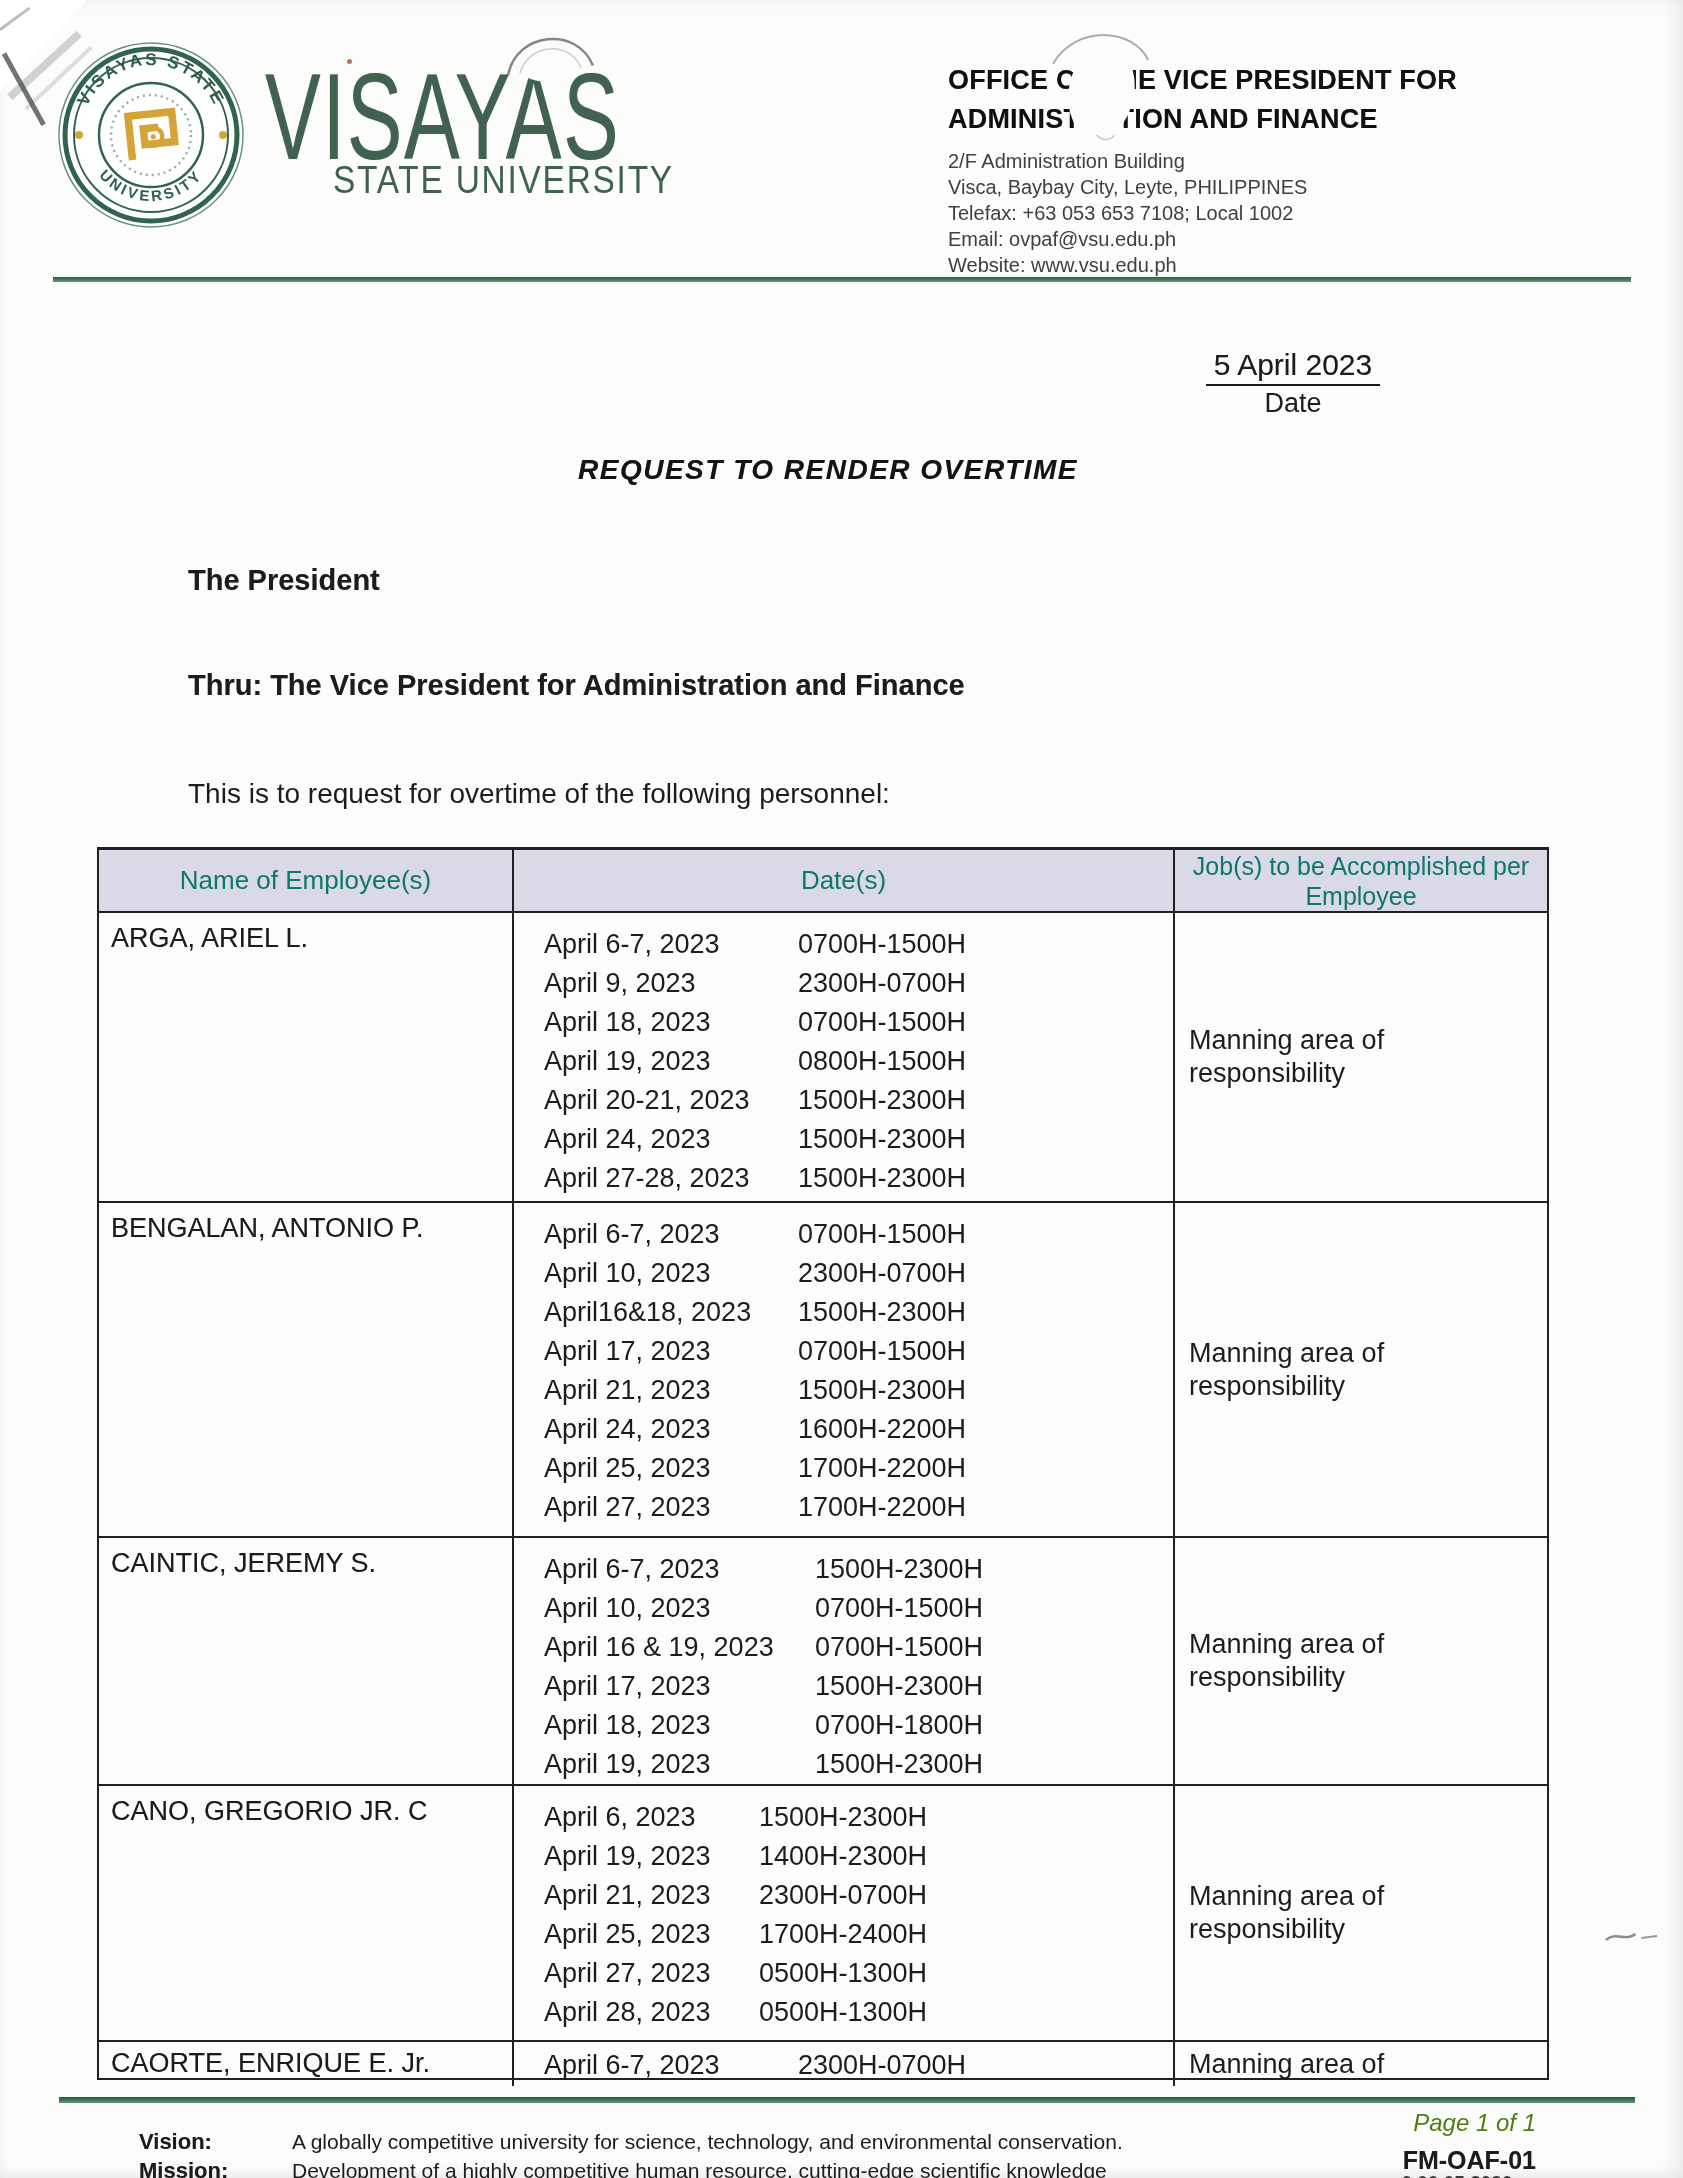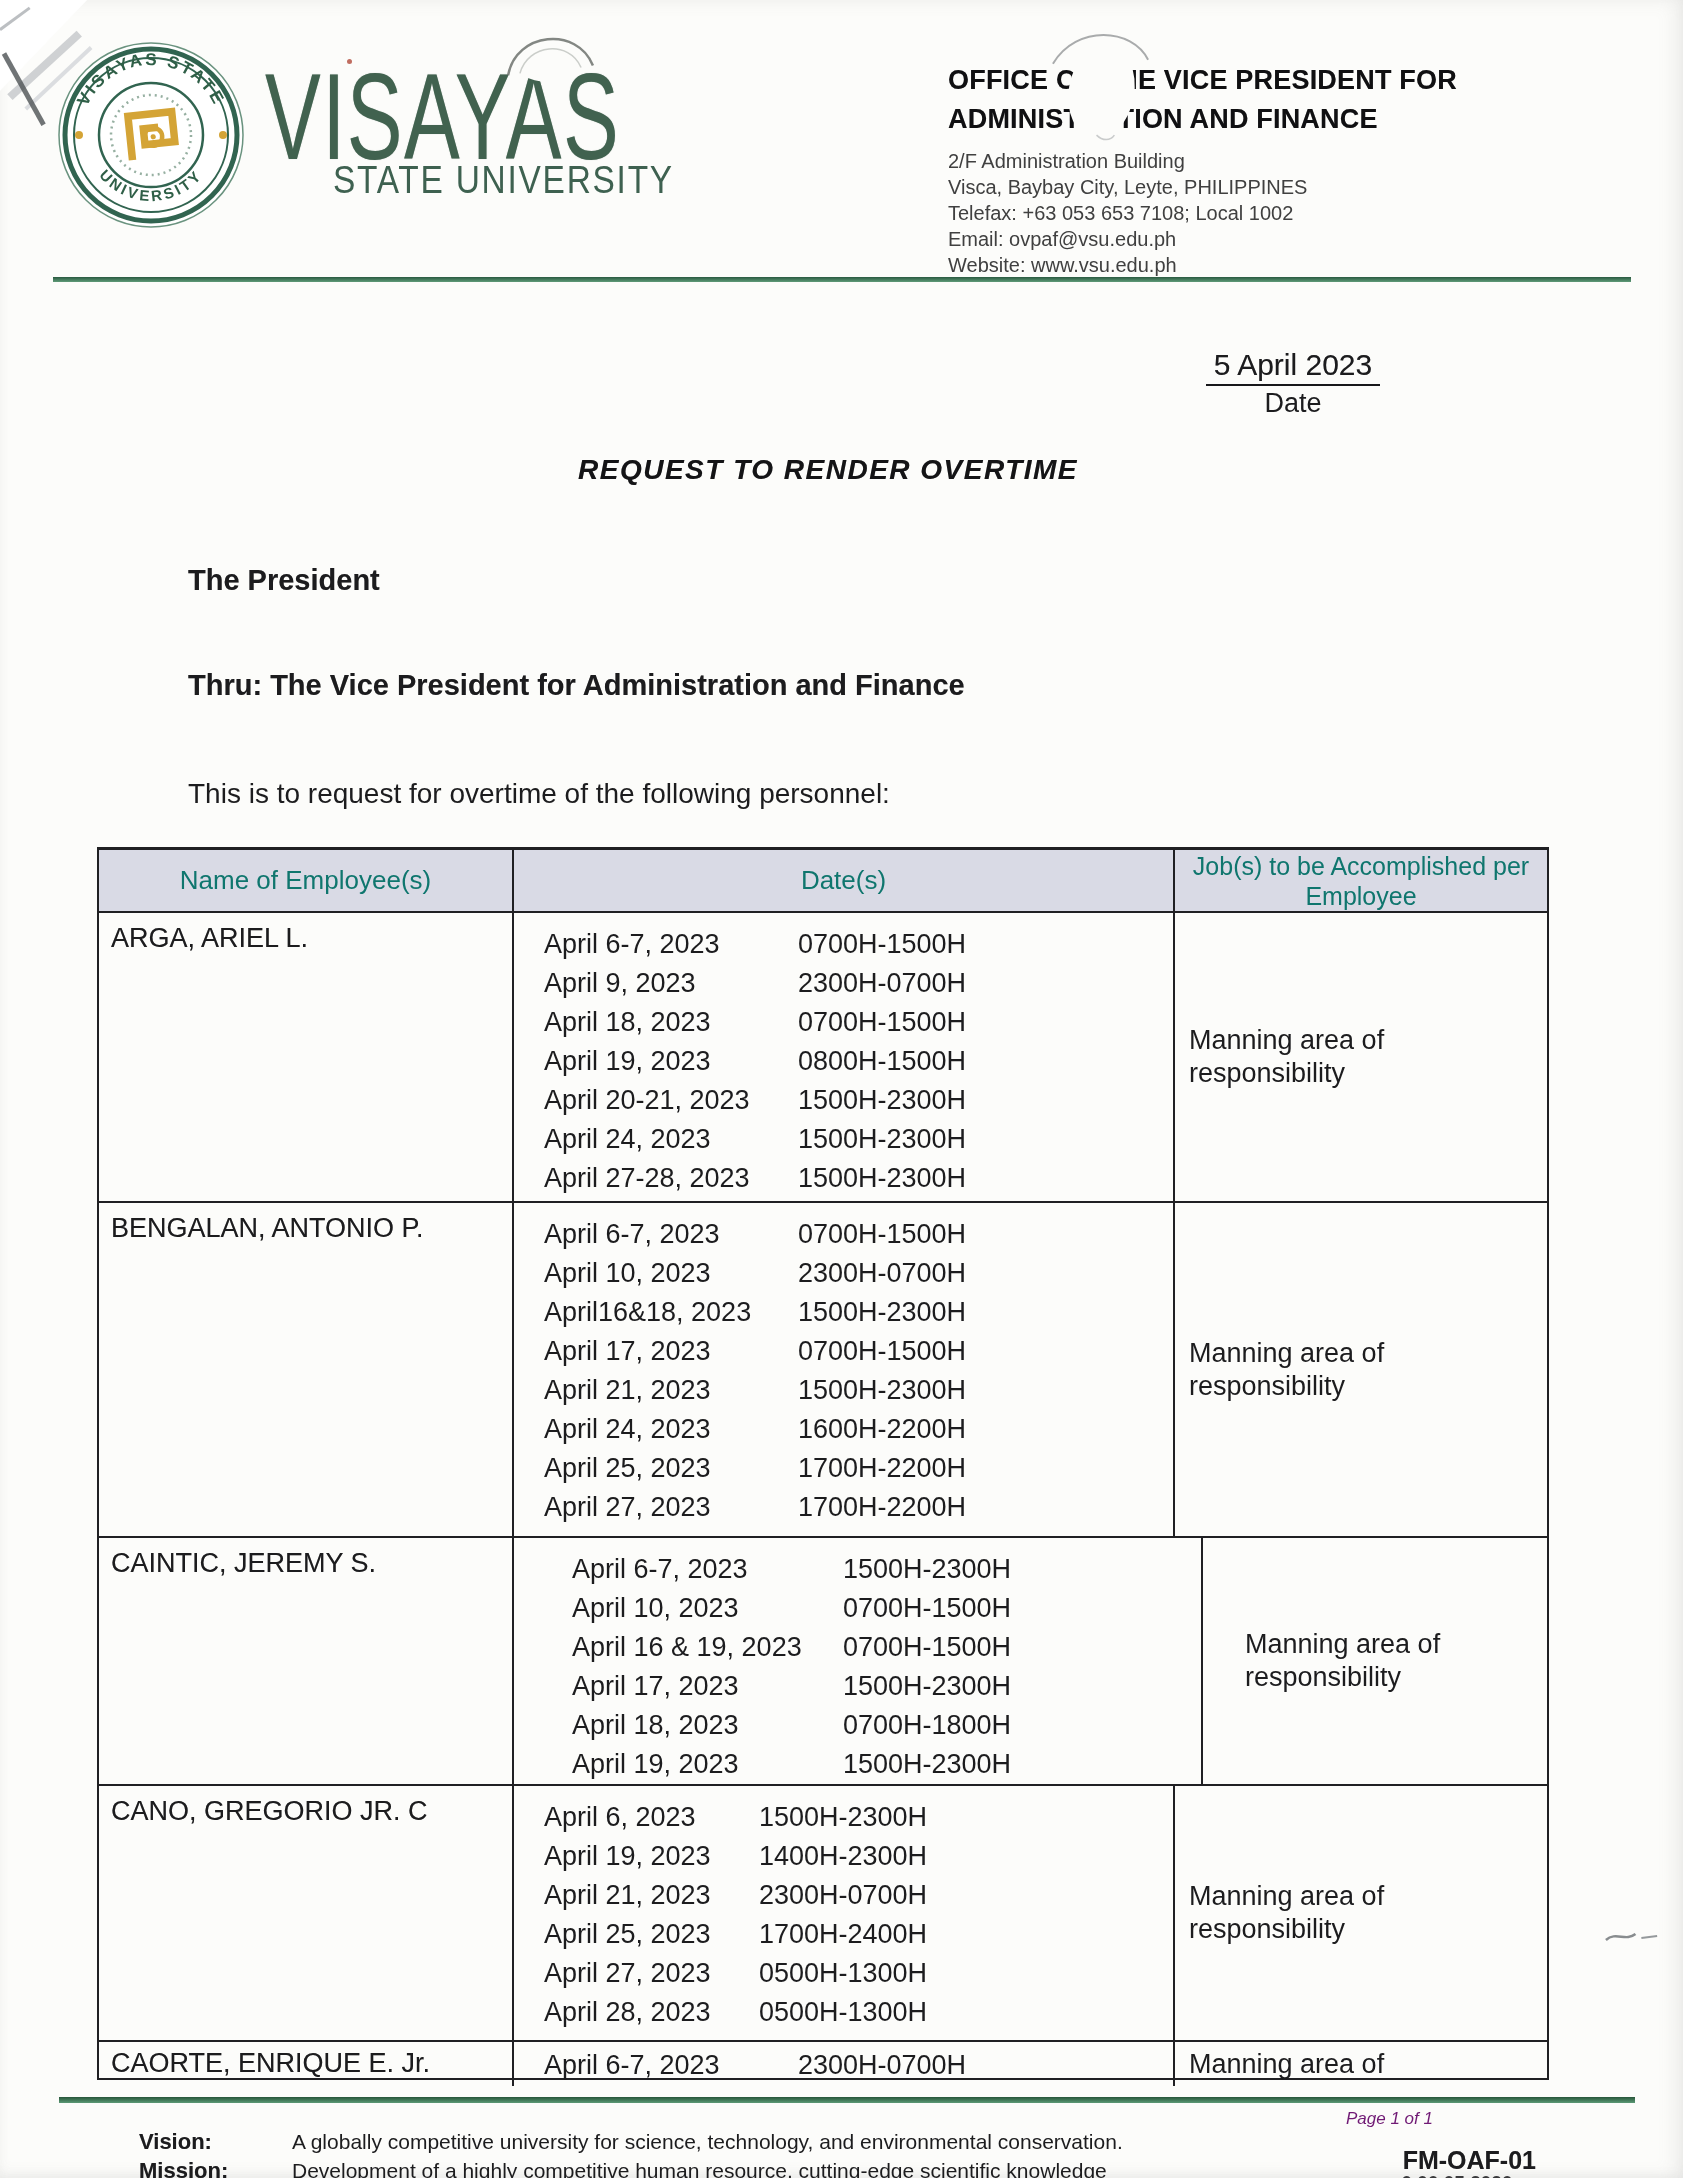--- a/index.html
+++ b/index.html
@@ -32,37 +32,37 @@
   .t-header{display:flex;height:63px;background:#d9dae5;border-bottom:2px solid #202023;box-sizing:border-box;}
   .h-cell{display:flex;align-items:center;justify-content:center;font-size:26px;box-sizing:border-box;
           color:#0f766e;text-align:center;}
   .h-name{width:415px;border-right:2px solid #202023;}
   .h-dates{width:661px;border-right:2px solid #202023;}
   .h-job{flex:1;font-size:25px;line-height:30px;}
   .t-row{display:flex;box-sizing:border-box;border-bottom:2px solid #202023;overflow:hidden;}
   .t-row:last-child{border-bottom:none;border-radius:8px;}
   .t-row:nth-child(1){height:290px;}
   .t-row:nth-child(2){height:335px;}
-  .t-row:nth-child(3){height:248px;gap:28px;}
+  .t-row:nth-child(3){height:248px;}
   .t-row:nth-child(4){height:256px;}
   .t-row:nth-child(5){height:44px;}
   .cell{box-sizing:border-box;}
   .c-name{width:415px;border-right:2px solid #202023;padding:10px 8px 0 12px;font-size:27px;}
   .c-dates{width:661px;border-right:2px solid #202023;padding:12px 0 0 30px;font-size:27px;line-height:39px;}
   .c-job{flex:1;display:flex;align-items:center;padding-left:14px;font-size:27px;line-height:33px;}
   .c-job span{display:inline-block;max-width:248px;}
   .d-line{display:flex;white-space:nowrap;}
   .d-date{flex:0 0 auto;width:254px;}
   .t-row:nth-child(3) .d-date{width:271px;}
   .t-row:nth-child(4) .d-date{width:215px;}
   .t-row:nth-child(5) .c-dates{padding-top:5px;line-height:36px;}
   .t-row:nth-child(5) .c-name{padding-top:6px;}
   
   .rule-bottom{left:59px;top:2097px;width:1576px;height:6px;background:linear-gradient(180deg,#275539,#5c9a76);}
-  .page-label{left:1346px;top:2109px;width:190px;font-style:italic;font-size:17px;color:#701a75;}
+  .page-label{left:1346px;top:2109px;width:190px;text-align:right;font-style:italic;font-size:24px;color:#4d7c0f;}
   .vision-label{left:139px;top:2129px;font-size:22px;font-weight:bold;}
   .vision-text{left:292px;top:2130px;font-size:21px;}
   .mission-label{left:139px;top:2158px;font-size:22px;font-weight:bold;}
   .mission-text{left:292px;top:2159px;font-size:21px;}
   .form-code{left:1376px;top:2146px;width:160px;text-align:right;font-weight:bold;font-size:25px;}
   .form-rev{left:1378px;top:2172px;width:158px;text-align:center;font-size:19px;font-weight:bold;color:#3a3a3c;}
   .fleck{left:347px;top:59px;width:5px;height:5px;border-radius:50%;background:#b0483a;opacity:.8;}
   .soft{text-shadow:0 0 0.6px rgba(25,25,28,.4);}
 </style>
 </head>

